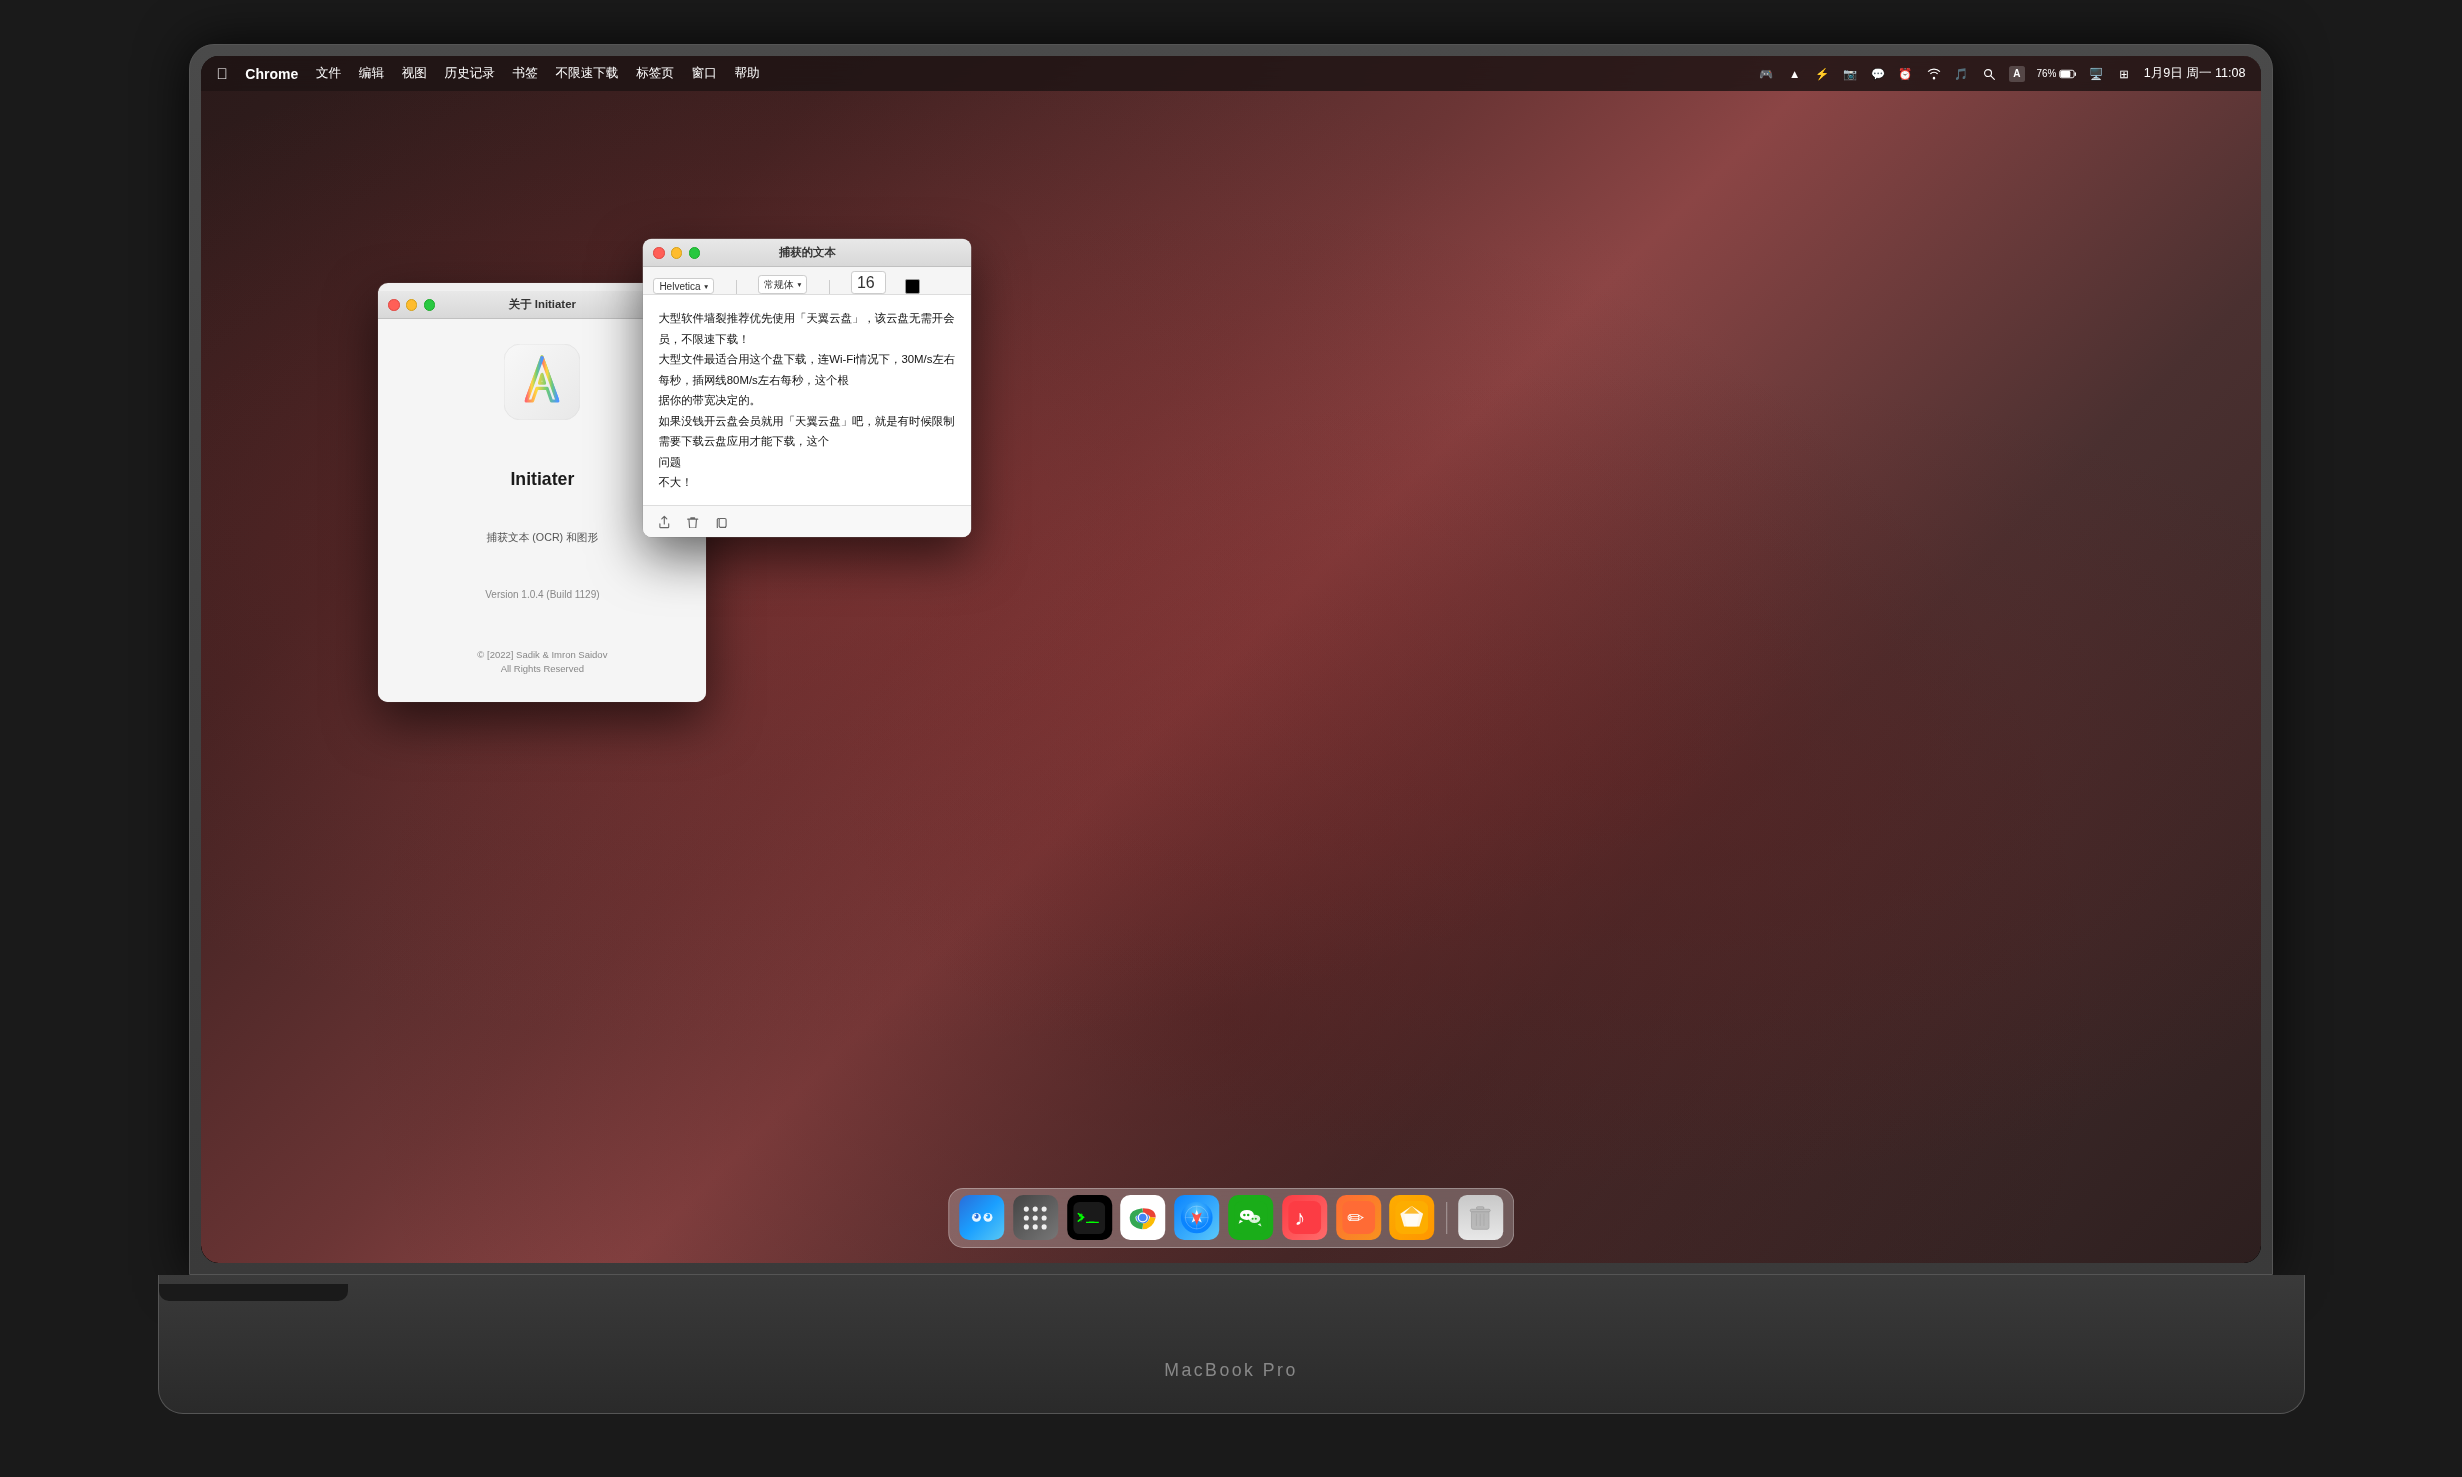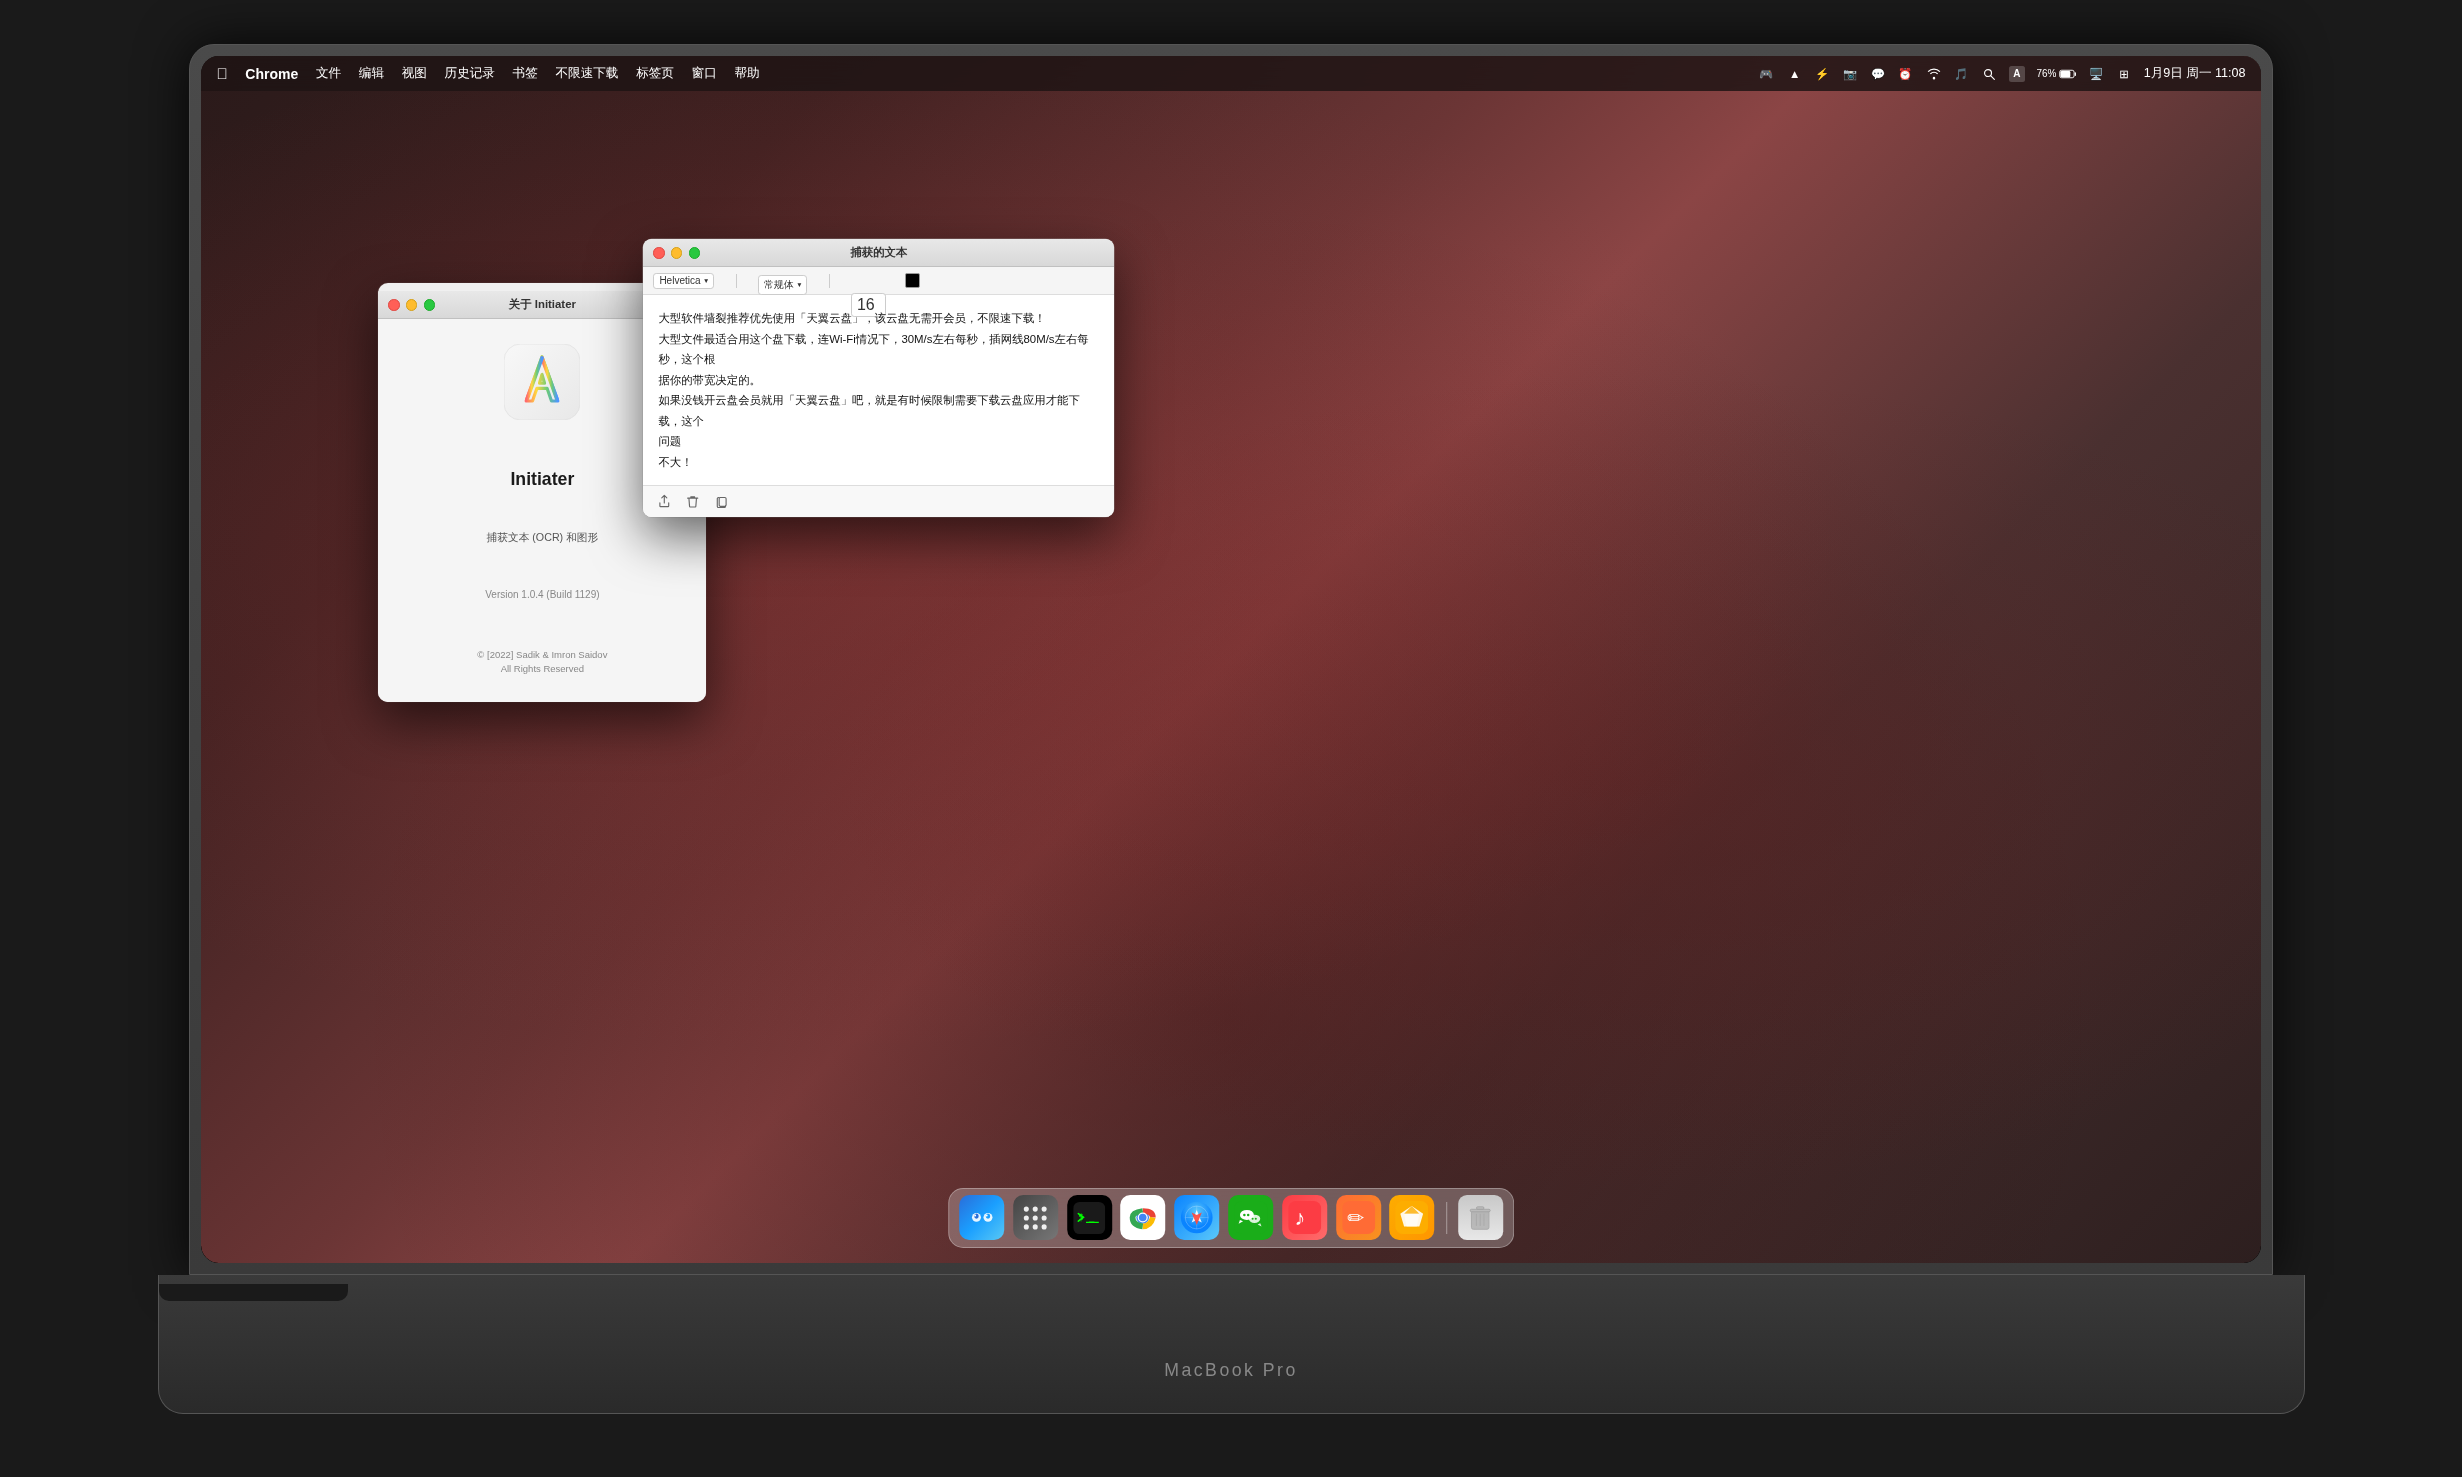--- a/index.html
+++ b/index.html
@@ -220,21 +220,21 @@
       font-size: 9.5px;
       color: #888;
       line-height: 1.5;
     }
 
     
     .ocr-window {
       position: absolute;
       top: 183px;
       left: 442px;
-      width: 471px;
+      width: 328px;
       background: #fff;
       border-radius: 8.8px;
       box-shadow: 0 19px 51px rgba(0,0,0,0.6), 0 0 0 0.6px rgba(200,200,200,0.5);
       overflow: hidden;
       z-index: 60;
     }
 
     .ocr-titlebar {
       height: 28px;
       background: linear-gradient(180deg, #e8e8e8 0%, #d8d8d8 100%);
@@ -252,21 +252,21 @@
       font-size: 11.4px;
       font-weight: 600;
       color: #333;
     }
 
     .ocr-toolbar {
       height: 28px;
       background: #f5f5f5;
       border-bottom: 0.6px solid #ddd;
       display: flex;
-      align-items: center;
+      align-items: flex-end;
       padding: 0 10px;
       gap: 19px;
     }
 
     .ocr-font-select {
       background: #fff;
       border: 0.6px solid #ccc;
       border-radius: 3.2px;
       padding: 1.9px 5px;
       font-size: 10px;

